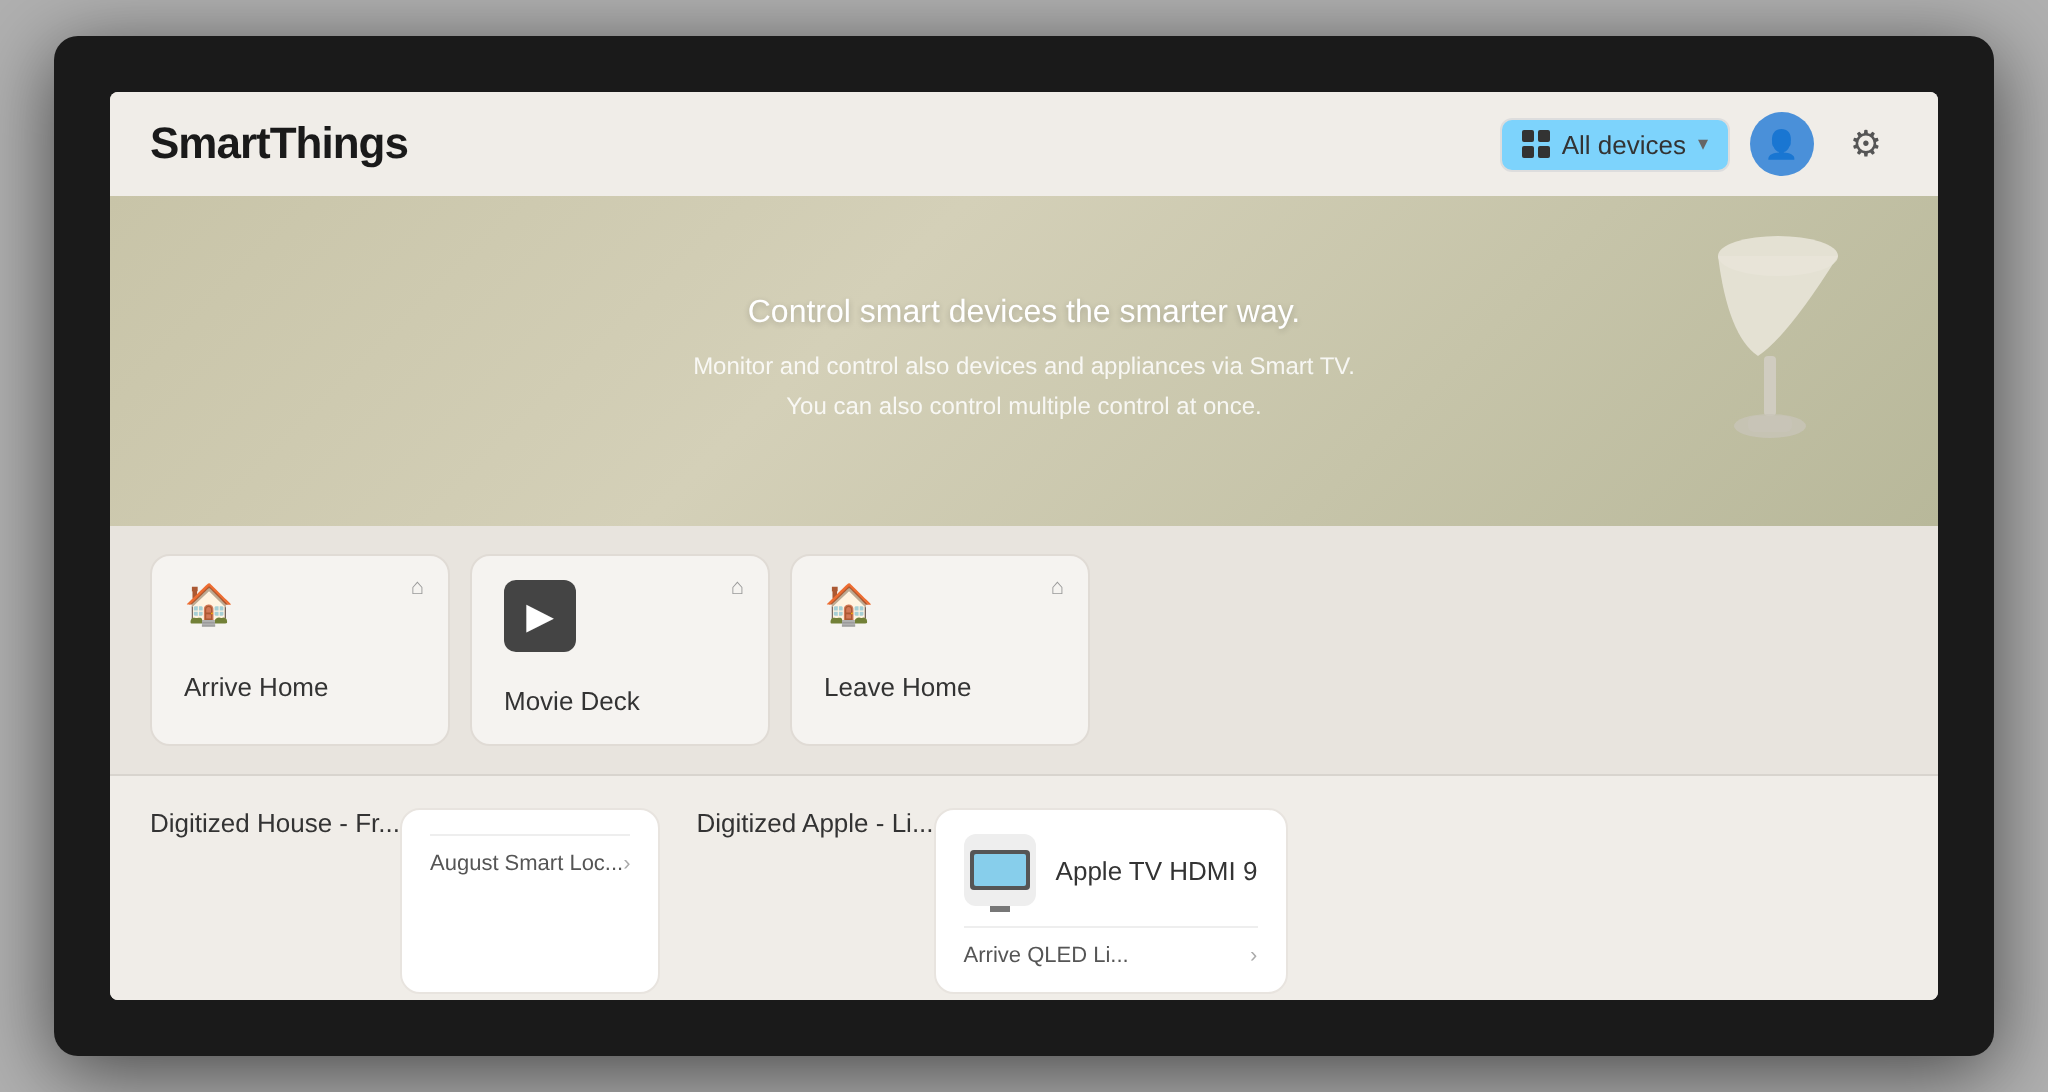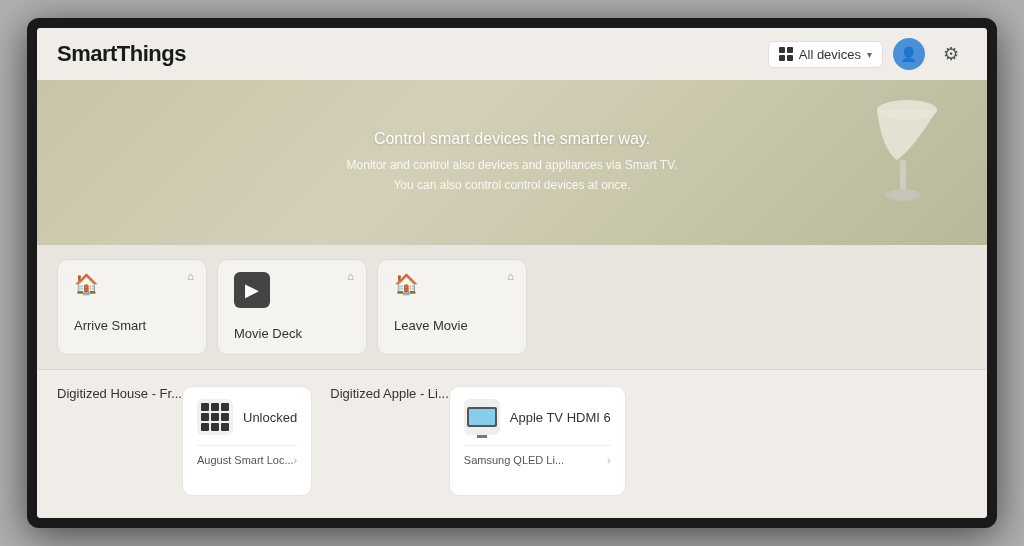--- a/index.html
+++ b/index.html
@@ -11,21 +11,21 @@
       align-items: center;
       justify-content: center;
       font-family: 'Segoe UI', Arial, sans-serif;
       overflow: hidden;
     }
     .tv-frame {
       width: 970px;
       height: 510px;
       background: #1a1a1a;
       border-radius: 12px;
-      padding: 10px;
+      padding: 28px;
       box-shadow: 0 8px 40px rgba(0,0,0,0.6);
       position: relative;
     }
     .tv-screen {
       width: 100%;
       height: 100%;
       background: #f0ede8;
       border-radius: 4px;
       overflow: hidden;
       display: flex;
@@ -49,21 +49,21 @@
     }
     .header-right {
       display: flex;
       align-items: center;
       gap: 10px;
     }
     .devices-selector {
       display: flex;
       align-items: center;
       gap: 6px;
-      background: #ffffff;
+      background: #7dd3fc;
       border: 1px solid #ddd;
       border-radius: 6px;
       padding: 5px 10px;
       cursor: pointer;
     }
     .grid-icon {
       display: grid;
       grid-template-columns: 1fr 1fr;
       gap: 2px;
       width: 14px;
@@ -307,97 +307,81 @@
           <span>⚙</span>
         </div>
       </div>
     </div>
 
     <div class="hero">
       <div class="hero-text">
         <div class="hero-title">Control smart devices the smarter way.</div>
         <div class="hero-subtitle">
           <span>Monitor and control also devices and appliances via Smart TV.</span><br>
-          <span>You can also control control devices at once.</span>
+          <span>You can also control multiple control at once.</span>
         </div>
       </div>
       <div class="lamp-decoration">
         <svg class="lamp-svg" viewBox="0 0 90 140">
 
           <ellipse cx="55" cy="30" rx="30" ry="10" fill="#e8e4d8" opacity="0.9"></ellipse>
           <path d="M25 30 Q30 70 45 80 Q60 70 85 30 Z" fill="#e8e4d8" opacity="0.9"></path>
 
           <rect x="48" y="80" width="6" height="30" fill="#d0ccc0" rx="2"></rect>
 
           <ellipse cx="51" cy="115" rx="18" ry="6" fill="#c8c4b8" opacity="0.8"></ellipse>
           <rect x="40" y="110" width="22" height="8" rx="3" fill="#c8c4b8" opacity="0.8"></rect>
         </svg>
       </div>
     </div>
 
     <div class="scenes-row">
       <div class="scene-card">
         <span class="scene-home-icon">⌂</span>
         <span class="scene-main-icon">🏠</span>
-        <span class="scene-label">Arrive Smart</span>
+        <span class="scene-label">Arrive Home</span>
       </div>
       <div class="scene-card">
         <span class="scene-home-icon">⌂</span>
         <span class="scene-main-icon" style="font-size:18px; background:#444; color:#fff; width:36px; height:36px; display:flex; align-items:center; justify-content:center; border-radius:6px; margin-bottom:16px;">▶</span>
         <span class="scene-label">Movie Deck</span>
       </div>
       <div class="scene-card">
         <span class="scene-home-icon">⌂</span>
         <span class="scene-main-icon">🏠</span>
-        <span class="scene-label">Leave Movie</span>
+        <span class="scene-label">Leave Home</span>
       </div>
     </div>
 
     <div class="devices-section">
 
       <div class="device-room">
         <div class="room-title">Digitized House - Fr...</div>
         <div class="device-card">
-          <div class="device-top">
-            <div class="device-icon">
-              <div class="lock-grid">
-                <span></span>
-                  <span></span>
-                  <span></span>
-                <span></span>
-                  <span></span>
-                  <span></span>
-                <span></span>
-                  <span></span>
-                  <span></span>
-              </div>
-            </div>
-            <span class="device-status">Unlocked</span>
-          </div>
           <div class="device-name-row">
             <span class="device-name">August Smart Loc...</span>
             <span class="device-arrow">›</span>
           </div>
         </div>
       </div>
 
       <div class="device-room">
         <div class="room-title">Digitized Apple - Li...</div>
         <div class="device-card">
           <div class="device-top">
             <div class="device-icon" style="background:#eee; position:relative;">
               <div style="width:30px; height:20px; background:#555; border-radius:2px; position:relative;">
                 <div style="width:26px; height:16px; background:#87CEEB; border-radius:1px; margin:2px;"></div>
               </div>
               <div style="position:absolute; bottom:-3px; left:50%; transform:translateX(-50%); width:10px; height:3px; background:#777;"></div>
             </div>
-            <span class="device-status">Apple TV HDMI 6</span>
+            <span class="device-status">Apple TV HDMI 9</span>
           </div>
           <div class="device-name-row">
-            <span class="device-name">Samsung QLED Li...</span>
+            <span class="device-name">Arrive QLED Li...</span>
             <span class="device-arrow">›</span>
           </div>
         </div>
       </div>
 
 
     </div>
 
   </div>
 </div>

